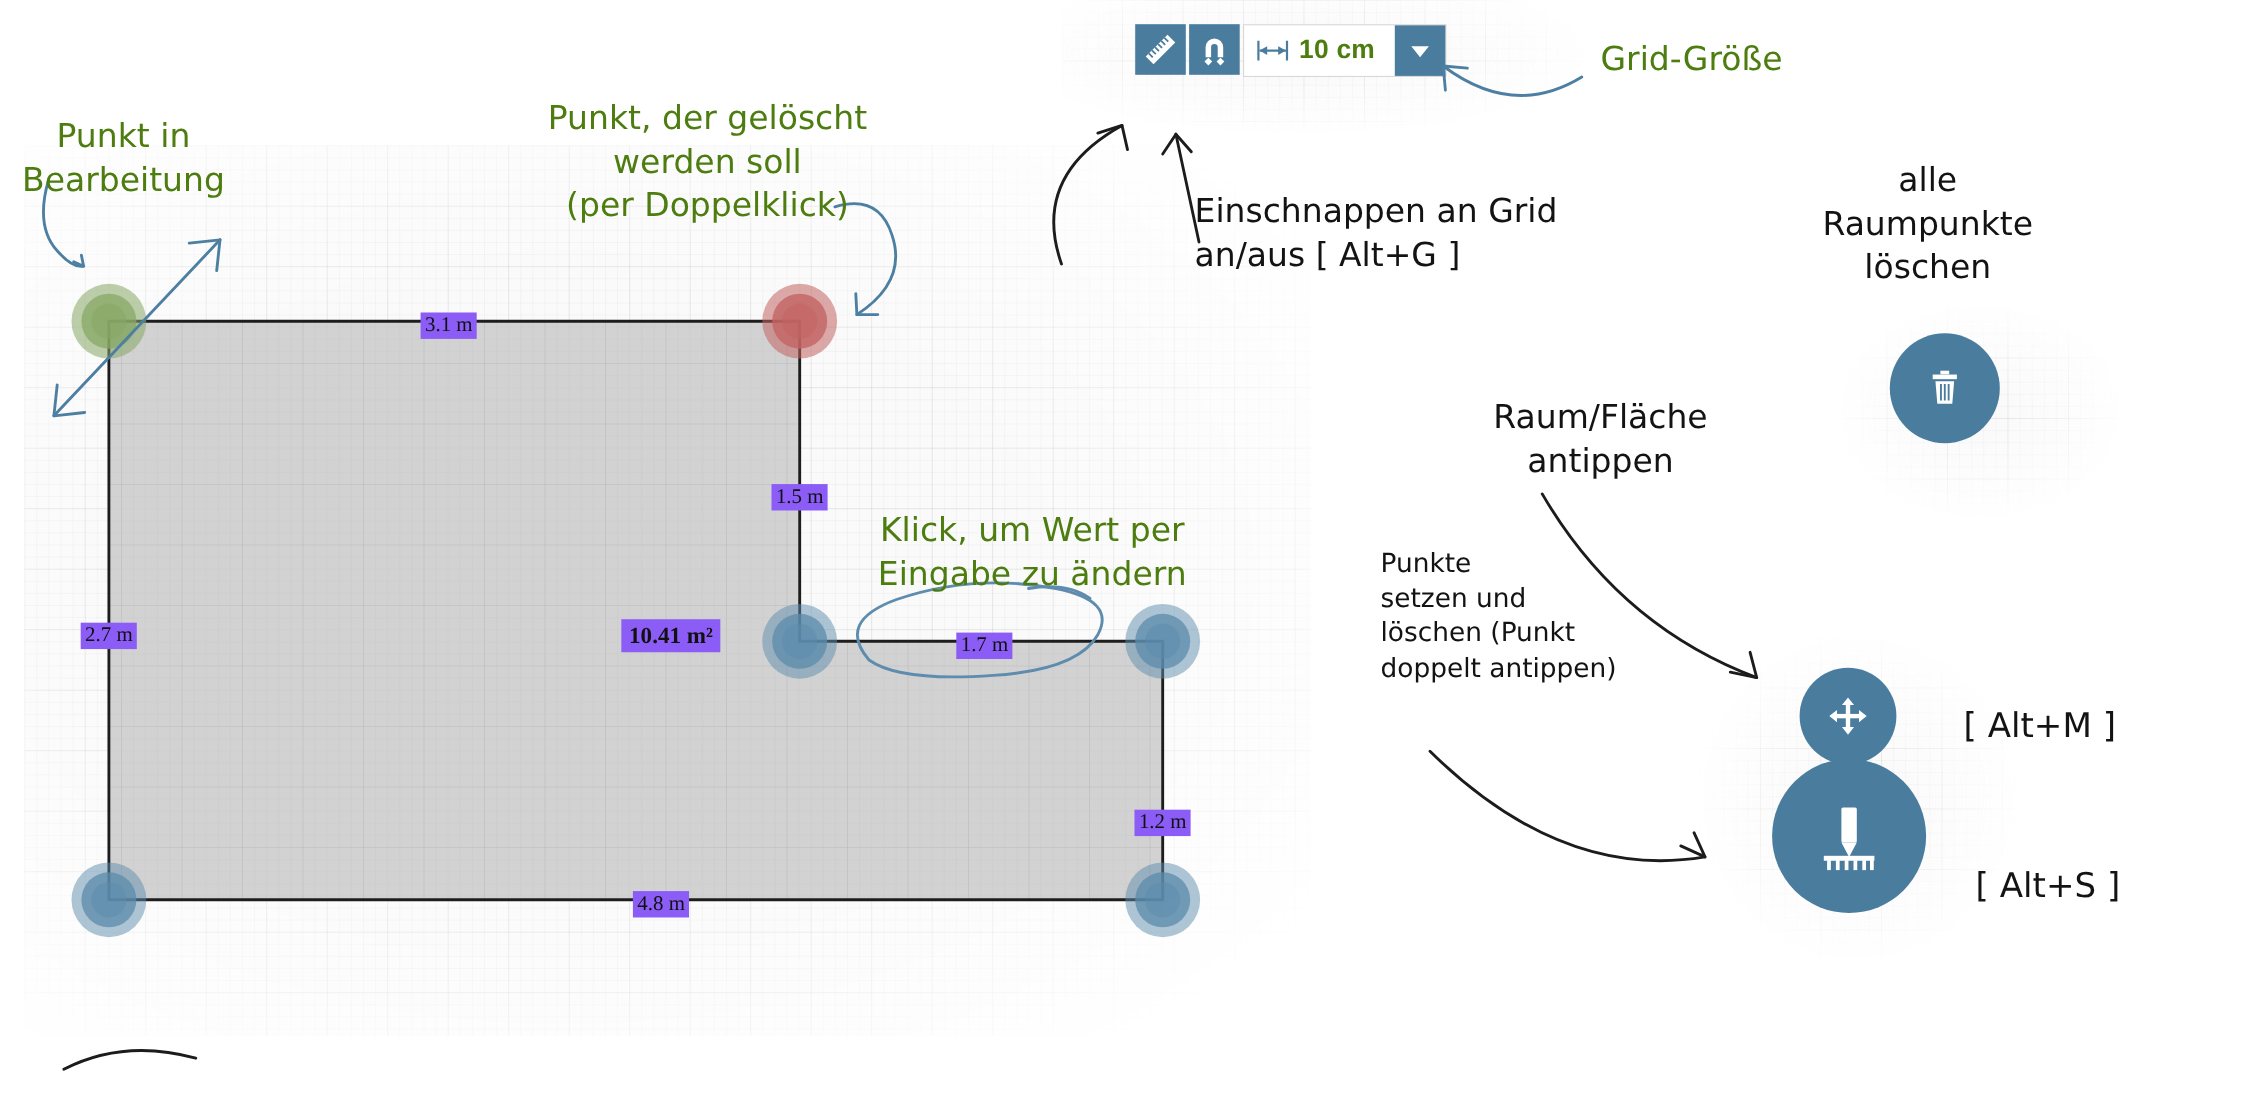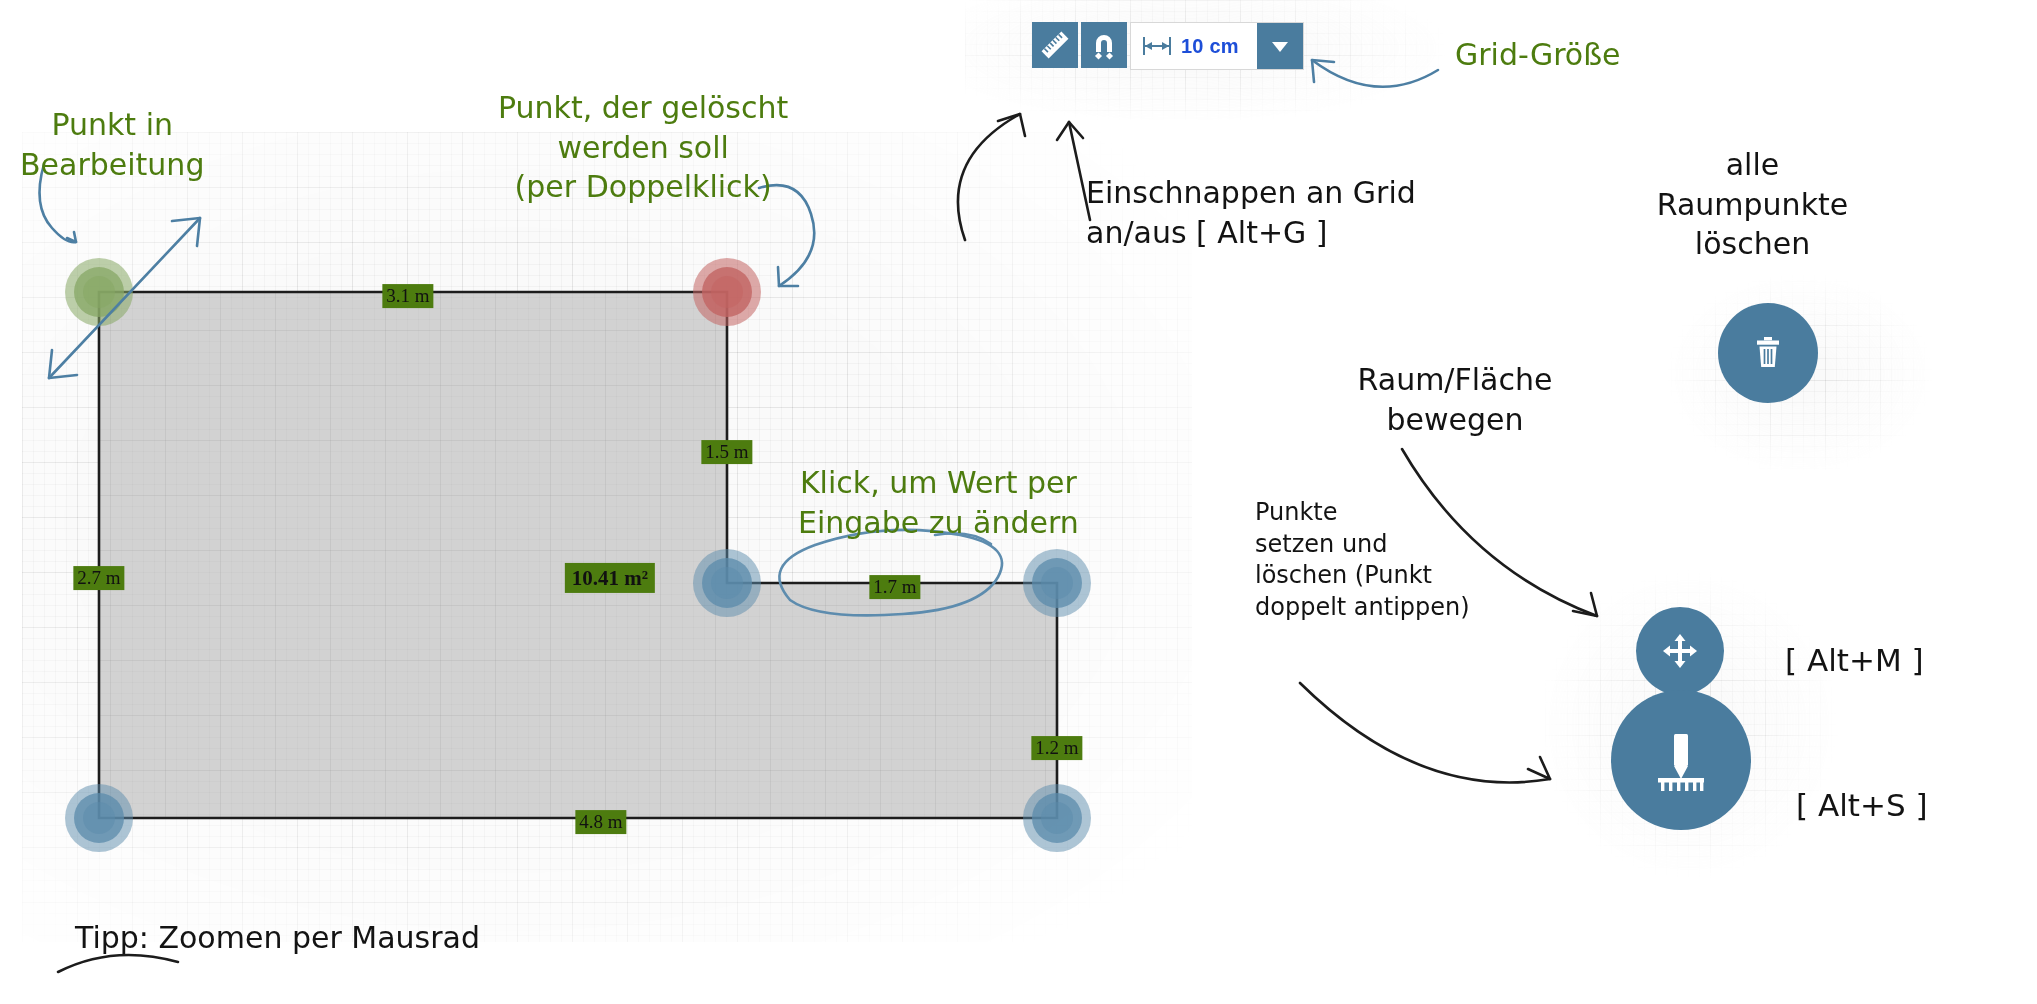--- a/index.html
+++ b/index.html
@@ -47,21 +47,21 @@
     mask-image:radial-gradient(ellipse 56% 56% at 48% 50%, #000 24%, rgba(0,0,0,0) 90%);
     opacity:.85;
   }
 
   
   #room-svg{position:absolute;left:0;top:0;width:2037px;height:1004px;pointer-events:none;}
 
   
   .meas{
     position:absolute;
-    background:#4d7c0f;
+    background:#8b5cf6;
     font-family:"Liberation Serif", serif;
     font-size:19px;
     color:#111;
     padding:1px 4px;
     white-space:nowrap;
     line-height:1.15;
   }
   .meas.area{font-weight:bold;font-size:21px;padding:3px 7px;}
 
   
@@ -74,21 +74,21 @@
     display:flex;align-items:center;justify-content:center;
     margin-right:3px;
   }
   #grid-size-field{
     display:flex;align-items:center;height:46px;
     background:#fff;border:1px solid #d8d8d8;
     padding-left:11px;
   }
   #grid-size-value{
     font-family:"Liberation Sans", sans-serif;
-    font-weight:bold;font-size:20px;color:#1d4ed8;
+    font-weight:bold;font-size:24px;color:#4d7c0f;
     margin-left:9px;margin-right:18px;letter-spacing:.2px;
   }
   #grid-size-dropdown{
     width:46px;height:46px;background:#4a7c9e;
     display:flex;align-items:center;justify-content:center;
   }
 
   
   .round-btn{
     position:absolute;border-radius:50%;
@@ -325,23 +325,22 @@
   <div class="note blue" id="note-grid-groesse">Grid-Größe</div>
   <div class="note blue" id="note-klick-wert">Klick, um Wert per
 Eingabe zu ändern</div>
 
   <div class="note black" id="note-einschnappen">Einschnappen an Grid
 an/aus [ Alt+G ]</div>
   <div class="note black" id="note-alle-raumpunkte">alle
 Raumpunkte
 löschen</div>
   <div class="note black" id="note-raum-bewegen">Raum/Fläche
-bewegen</div>
+antippen</div>
   <div class="note black" id="note-punkte-setzen">Punkte
 setzen und
 löschen (Punkt
 doppelt antippen)</div>
-  <div class="note black" id="note-tipp">Tipp: Zoomen per Mausrad</div>
 
   <div class="note black" id="label-alt-m">[ Alt+M ]</div>
   <div class="note black" id="label-alt-s">[ Alt+S ]</div>
 
 </div>
 
 </body></html>

